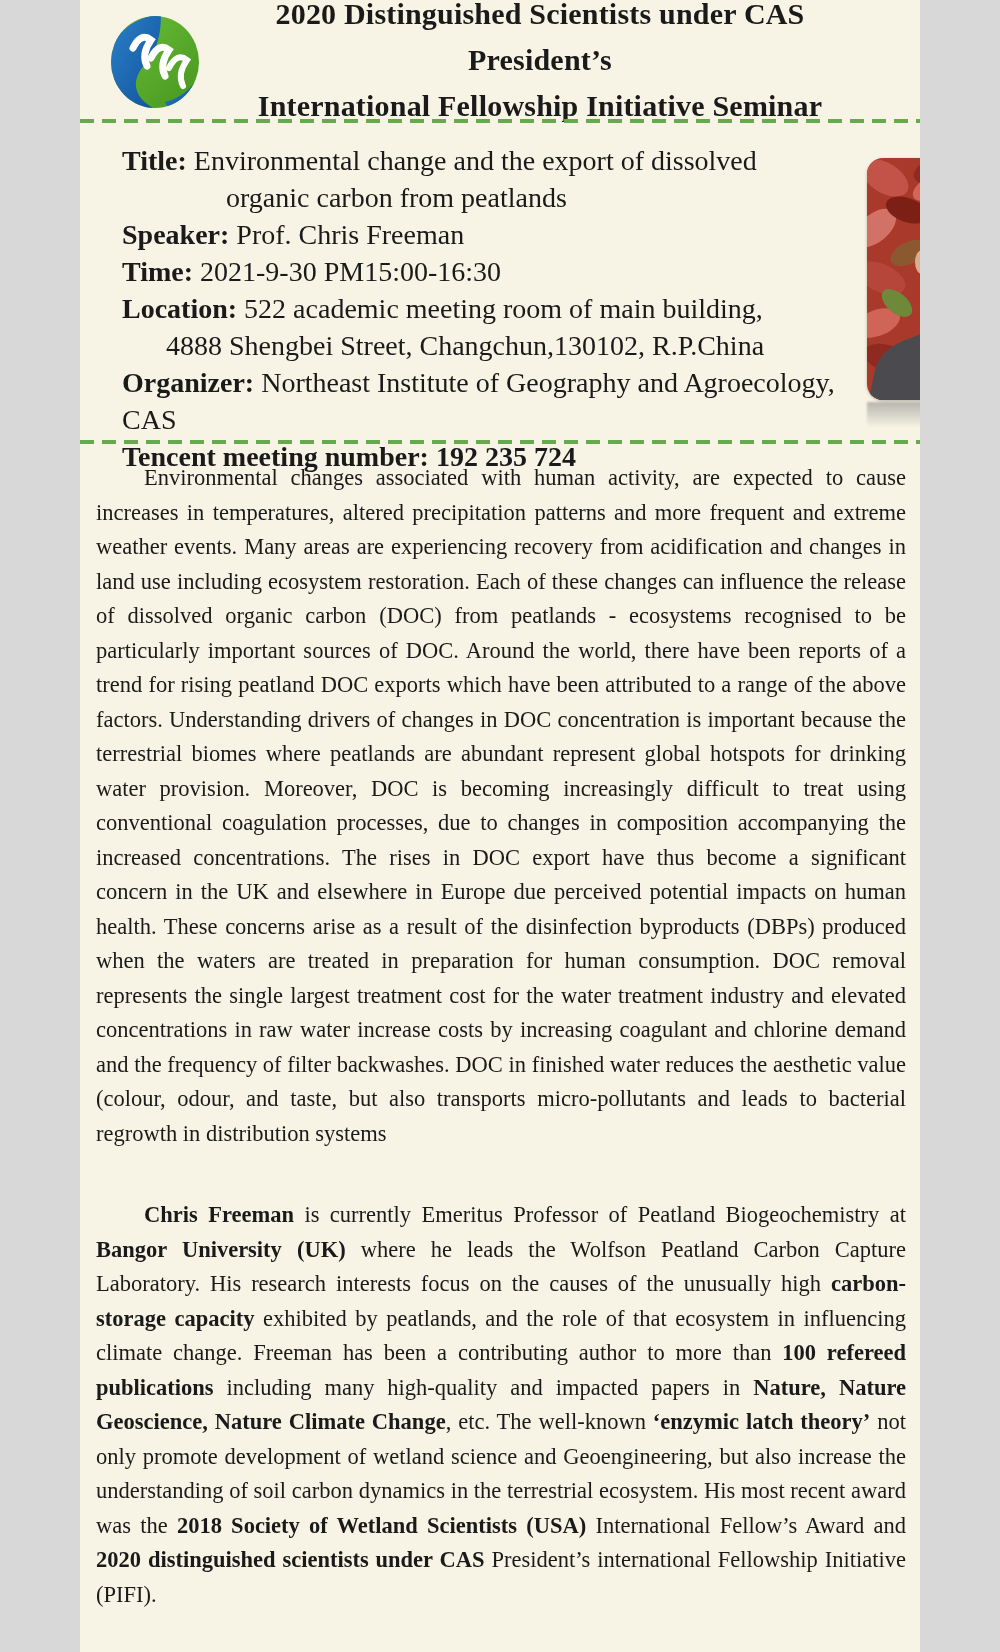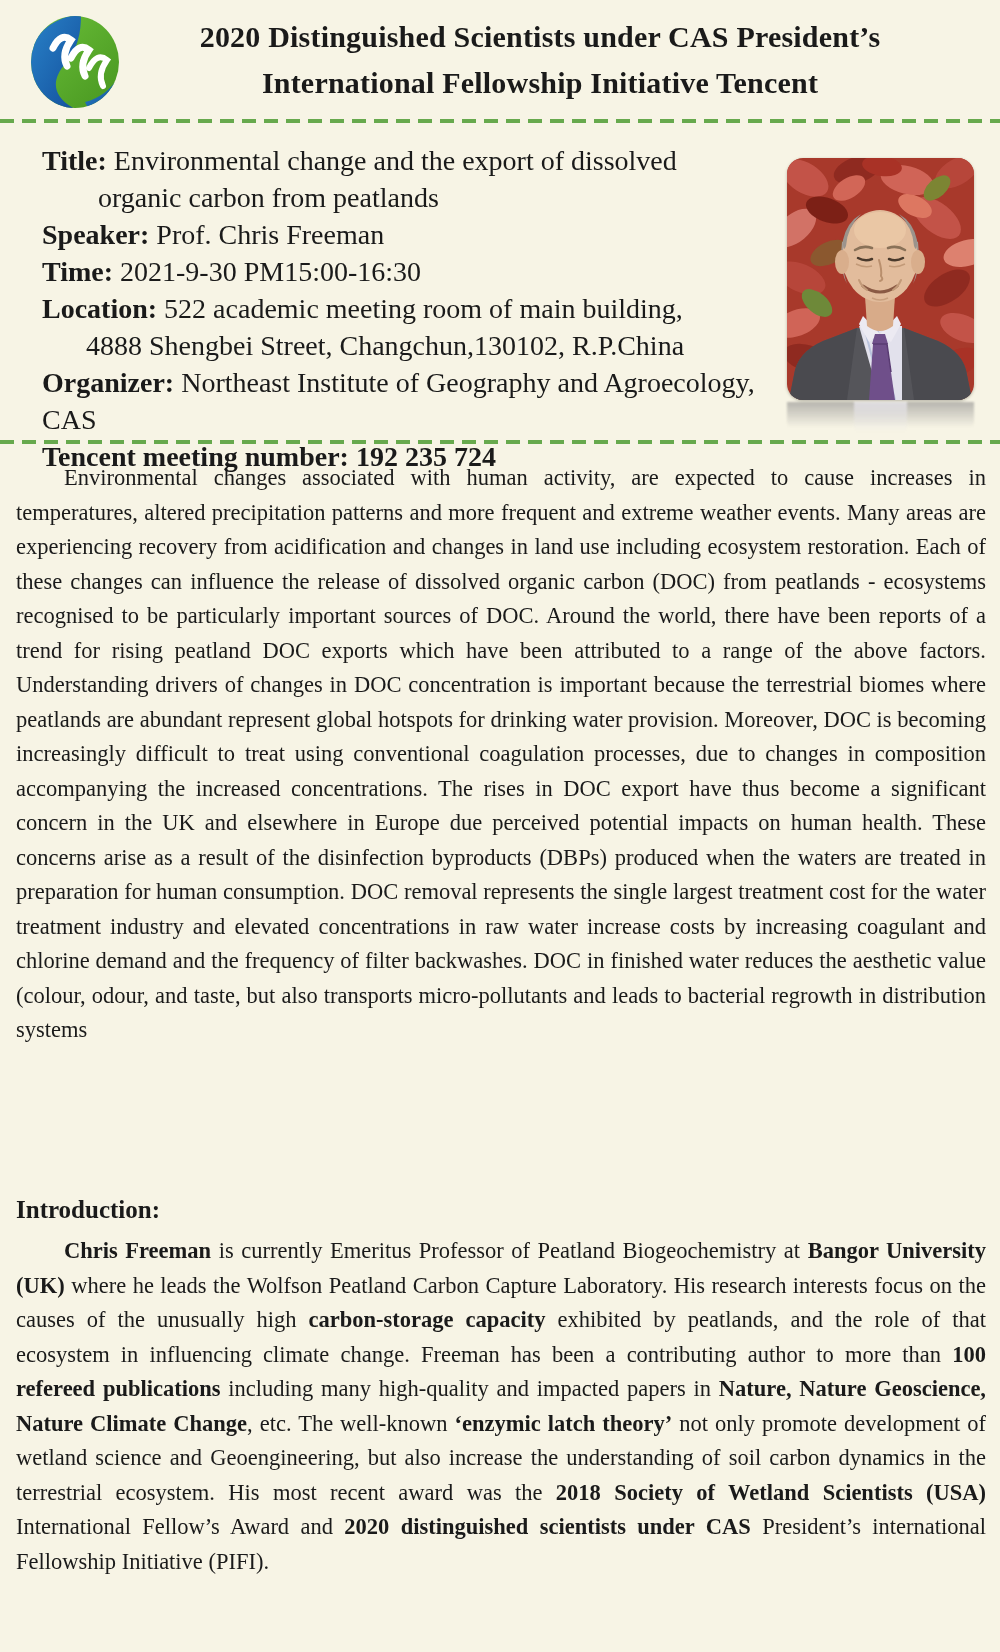--- a/index.html
+++ b/index.html
@@ -1,18 +1,18 @@
 <!DOCTYPE html>
 <html><head>
 <meta charset="utf-8">
 <style>
   html, body { margin: 0; padding: 0; background: #d8d8d8; }
   .page {
     position: relative;
-    width: 1000px;
+    width: 840px;
     height: 1652px;
     margin: 0 auto;
     background: #f7f4e5;
     font-family: "Liberation Serif", "DejaVu Serif", serif;
     color: #1a1a1a;
     overflow: hidden;
   }
 
   
   .header {
@@ -49,21 +49,21 @@
 
   
   .info {
     position: absolute;
     top: 142px; left: 42px; width: 720px;
     font-size: 28px;
     line-height: 37px;
   }
   .info-label { font-weight: bold; }
   .info-row.bold-value .info-value { font-weight: bold; }
-  .wrap2-title { margin-left: 56px; }
+  .wrap2-title { margin-left: 104px; }
   .wrap2-location { margin-left: 44px; }
 
   
   .photo {
     position: absolute;
     top: 158px; left: 787px;
     width: 187px; height: 242px;
     border-radius: 16px;
     overflow: hidden;
     box-shadow: 0 1px 3px rgba(60,60,40,0.35);
@@ -128,21 +128,21 @@
           <path d="M52,0 C20,4 0,24 0,50 C0,78 20,96 48,96 C20,82 24,64 36,50 C50,34 52,16 52,0 Z" fill="url(#logoBlue)"></path>
           <path d="M60,96 C78,90 90,76 92,58 C84,74 72,84 56,88 Z" fill="url(#logoBlue)"></path>
           <path d="M24,34 q8,-16 18,-8 q-10,14 -4,26" fill="none" stroke="#ffffff" stroke-width="7" stroke-linecap="round"></path>
           <path d="M42,44 q8,-16 18,-8 q-10,14 -4,26" fill="none" stroke="#ffffff" stroke-width="7" stroke-linecap="round"></path>
           <path d="M60,54 q8,-16 18,-8 q-10,14 -4,26" fill="none" stroke="#ffffff" stroke-width="6" stroke-linecap="round"></path>
         </g>
       </svg>
     </div>
     <div class="title-wrap">
       <div>2020 Distinguished Scientists under CAS President’s</div>
-      <div>International Fellowship Initiative Tencent</div>
+      <div>International Fellowship Initiative Seminar</div>
     </div>
   </div>
 
   <div class="dashes dash1"></div>
 
   <div class="info">
     <div class="info-row">
       <span class="info-label">Title:</span>
       <span class="info-value">Environmental change and the export of dissolved</span>
       <div class="info-value wrap2-title">organic carbon from peatlands</div>
@@ -243,17 +243,16 @@
   </div>
   <div class="photo-reflection"></div>
 
   <div class="dashes dash2"></div>
 
   <div class="section abstract-section">
     <div class="body-text">Environmental changes associated with human activity, are expected to cause increases in temperatures, altered precipitation patterns and more frequent and extreme weather events. Many areas are experiencing recovery from acidification and changes in land use including ecosystem restoration. Each of these changes can influence the release of dissolved organic carbon (DOC) from peatlands - ecosystems recognised to be particularly important sources of DOC. Around the world, there have been reports of a trend for rising peatland DOC exports which have been attributed to a range of the above factors. Understanding drivers of changes in DOC concentration is important because the terrestrial biomes where peatlands are abundant represent global hotspots for drinking water provision. Moreover, DOC is becoming increasingly difficult to treat using conventional coagulation processes, due to changes in composition accompanying the increased concentrations. The rises in DOC export have thus become a significant concern in the UK and elsewhere in Europe due perceived potential impacts on human health. These concerns arise as a result of the disinfection byproducts (DBPs) produced when the waters are treated in preparation for human consumption. DOC removal represents the single largest treatment cost for the water treatment industry and elevated concentrations in raw water increase costs by increasing coagulant and chlorine demand and the frequency of filter backwashes. DOC in finished water reduces the aesthetic value (colour, odour, and taste, but also transports micro-pollutants and leads to bacterial regrowth in distribution systems</div>
   </div>
 
   <div class="section intro-section">
-    <div class="section-heading">Introduction:</div>
     <div class="body-text"><span class="b">Chris Freeman</span><span> is currently Emeritus Professor of Peatland Biogeochemistry at </span><span class="b">Bangor University (UK)</span><span> where he leads the Wolfson Peatland Carbon Capture Laboratory. His research interests focus on the causes of the unusually high </span><span class="b">carbon-storage capacity</span><span> exhibited by peatlands, and the role of that ecosystem in influencing climate change. Freeman has been a contributing author to more than </span><span class="b">100 refereed publications</span><span> including many high-quality and impacted papers in </span><span class="b">Nature, Nature Geoscience, Nature Climate Change</span><span>, etc. The well-known </span><span class="b">‘enzymic latch theory’</span><span> not only promote development of wetland science and Geoengineering, but also increase the understanding of soil carbon dynamics in the terrestrial ecosystem. His most recent award was the </span><span class="b">2018 Society of Wetland Scientists (USA)</span><span> International Fellow’s Award and </span><span class="b">2020 distinguished scientists under CAS</span><span> President’s international Fellowship Initiative (PIFI).</span></div>
   </div>
 
 </div>
 
 </body></html>

